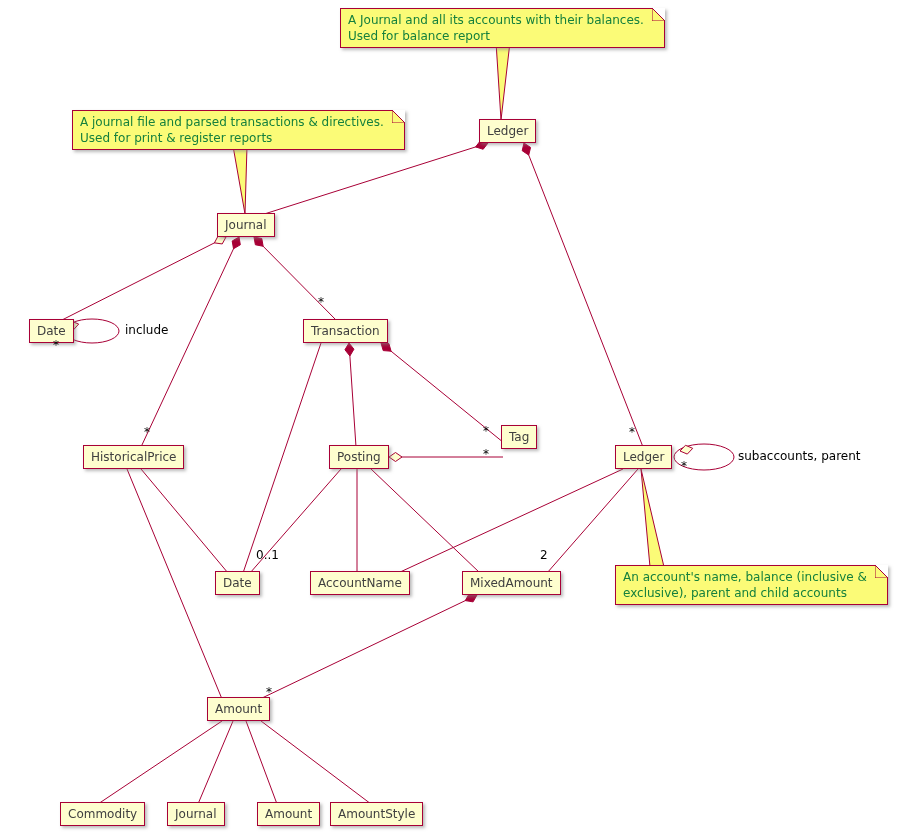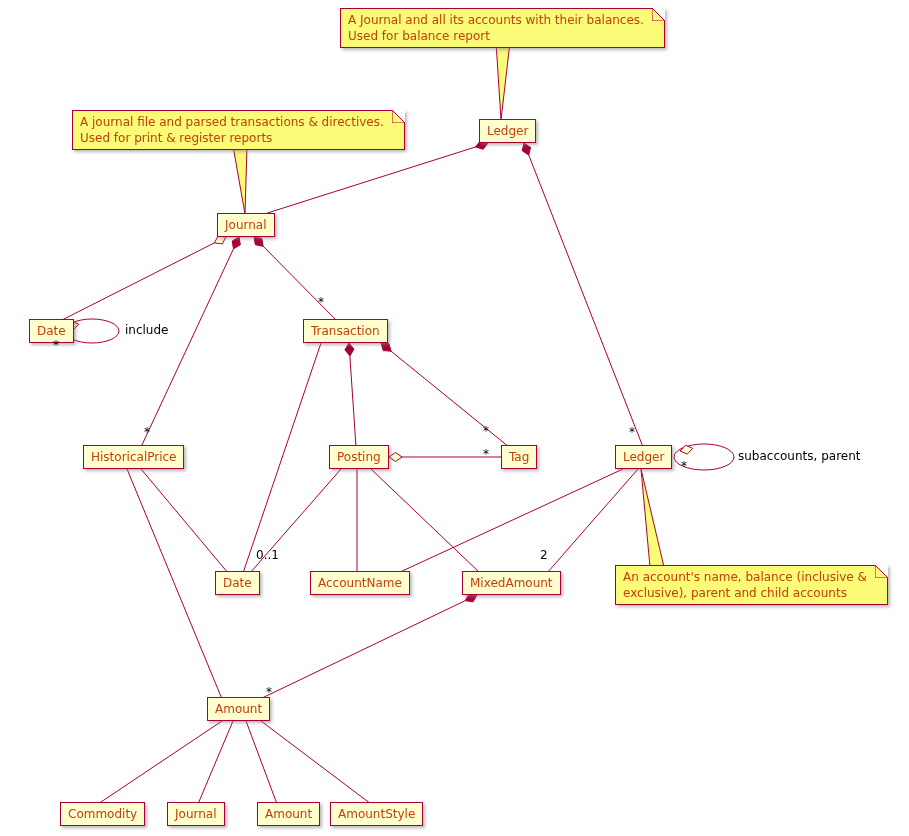--- a/index.html
+++ b/index.html
@@ -2,26 +2,26 @@
 <html><head>
 <meta charset="utf-8">
 <style>
   * { margin:0; padding:0; box-sizing:border-box; }
   html,body { background:#ffffff; }
   body { font-family:"DejaVu Sans","Liberation Sans",sans-serif; }
   .canvas { position:relative; width:909px; height:836px; background:#ffffff; overflow:hidden; }
   svg.edges { position:absolute; left:0; top:0; }
   .entity {
     position:absolute; background:#FEFECE; border:1px solid #A80036;
-    padding:3px 7px; font-size:12px; line-height:16px; color:#c2410c;
+    padding:3px 7px; font-size:12px; line-height:16px; color:#404040;
     white-space:nowrap; box-shadow:2px 2px 3px rgba(130,130,130,.55);
   }
   .note {
     position:absolute; background:#FBFB77; border:1px solid #A80036;
-    padding:3px 20px 3px 7px; font-size:12px; line-height:16px; color:#c2410c;
+    padding:3px 20px 3px 7px; font-size:12px; line-height:16px; color:#15803d;
     white-space:nowrap; box-shadow:2px 2px 3px rgba(130,130,130,.55);
   }
   .note .line { display:block; }
   .note-fold { position:absolute; top:-1px; right:-1px; }
   .edge-label {
     position:absolute; font-size:12px; line-height:14px; color:#000; white-space:nowrap;
   }
 </style>
 </head>
 <body>
@@ -94,21 +94,21 @@
     <span class="line">A journal file and parsed transactions &amp; directives.</span>
     <span class="line">Used for print &amp; register reports</span>
   </div>
 
   <div class="entity" style="left:479px;top:119px">Ledger</div>
   <div class="entity" style="left:217px;top:213px">Journal</div>
   <div class="entity" style="left:29px;top:319px">Date</div>
   <div class="entity" style="left:303px;top:319px">Transaction</div>
   <div class="entity" style="left:83px;top:445px">HistoricalPrice</div>
   <div class="entity" style="left:329px;top:445px">Posting</div>
-  <div class="entity" style="left:501px;top:445px">Tag</div>
+  <div class="entity" style="left:501px;top:425px">Tag</div>
   <div class="entity" style="left:615px;top:445px">Ledger</div>
   <div class="entity" style="left:215px;top:571px">Date</div>
   <div class="entity" style="left:310px;top:571px">AccountName</div>
   <div class="entity" style="left:462px;top:571px">MixedAmount</div>
   <div class="entity" style="left:207px;top:697px">Amount</div>
   <div class="entity" style="left:60px;top:802px">Commodity</div>
   <div class="entity" style="left:167px;top:802px">Journal</div>
   <div class="entity" style="left:257px;top:802px">Amount</div>
   <div class="entity" style="left:330px;top:802px">AmountStyle</div>
 

